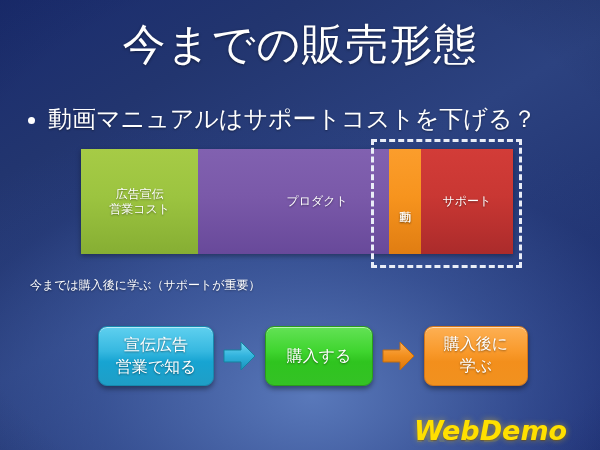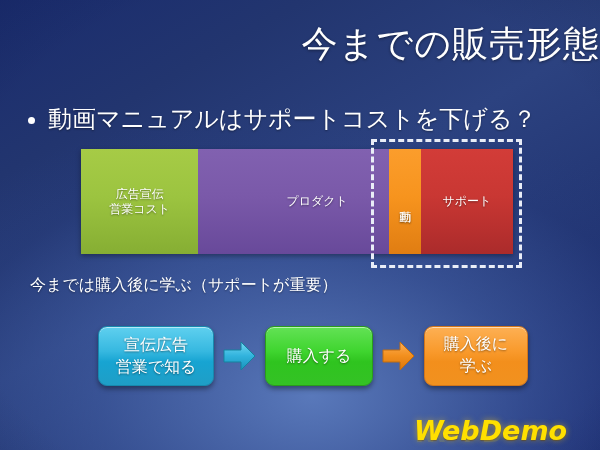--- a/index.html
+++ b/index.html
@@ -25,23 +25,23 @@
     pointer-events: none;
     background: radial-gradient(ellipse 720px 560px at 50% 55%, rgba(0,0,0,0) 48%, rgba(6,14,48,0.45) 100%);
   }
   .layer { position: absolute; z-index: 2; }
 
   
   #title {
     top: 22px;
     left: 0;
     width: 600px;
-    text-align: right;
-    color: #ffffff;
-    font-size: 36px;
+    text-align: center;
+    color: #ffffff;
+    font-size: 43px;
     letter-spacing: 1px;
     line-height: 44px;
     text-shadow: 0 1px 3px rgba(0,0,0,0.45);
     white-space: nowrap;
   }
 
   
   #bullet-row {
     top: 103px;
     left: 28px;
@@ -122,21 +122,21 @@
     border: 3px dashed #e9edf7;
     box-sizing: border-box;
     border-radius: 1px;
   }
 
   
   #caption {
     left: 30px;
     top: 277px;
     color: #ffffff;
-    font-size: 16px;
+    font-size: 12px;
     line-height: 16px;
     white-space: nowrap;
     text-shadow: 0 1px 2px rgba(0,0,0,0.4);
   }
 
   
   #flow {
     left: 98px;
     top: 324px;
     width: 436px;

